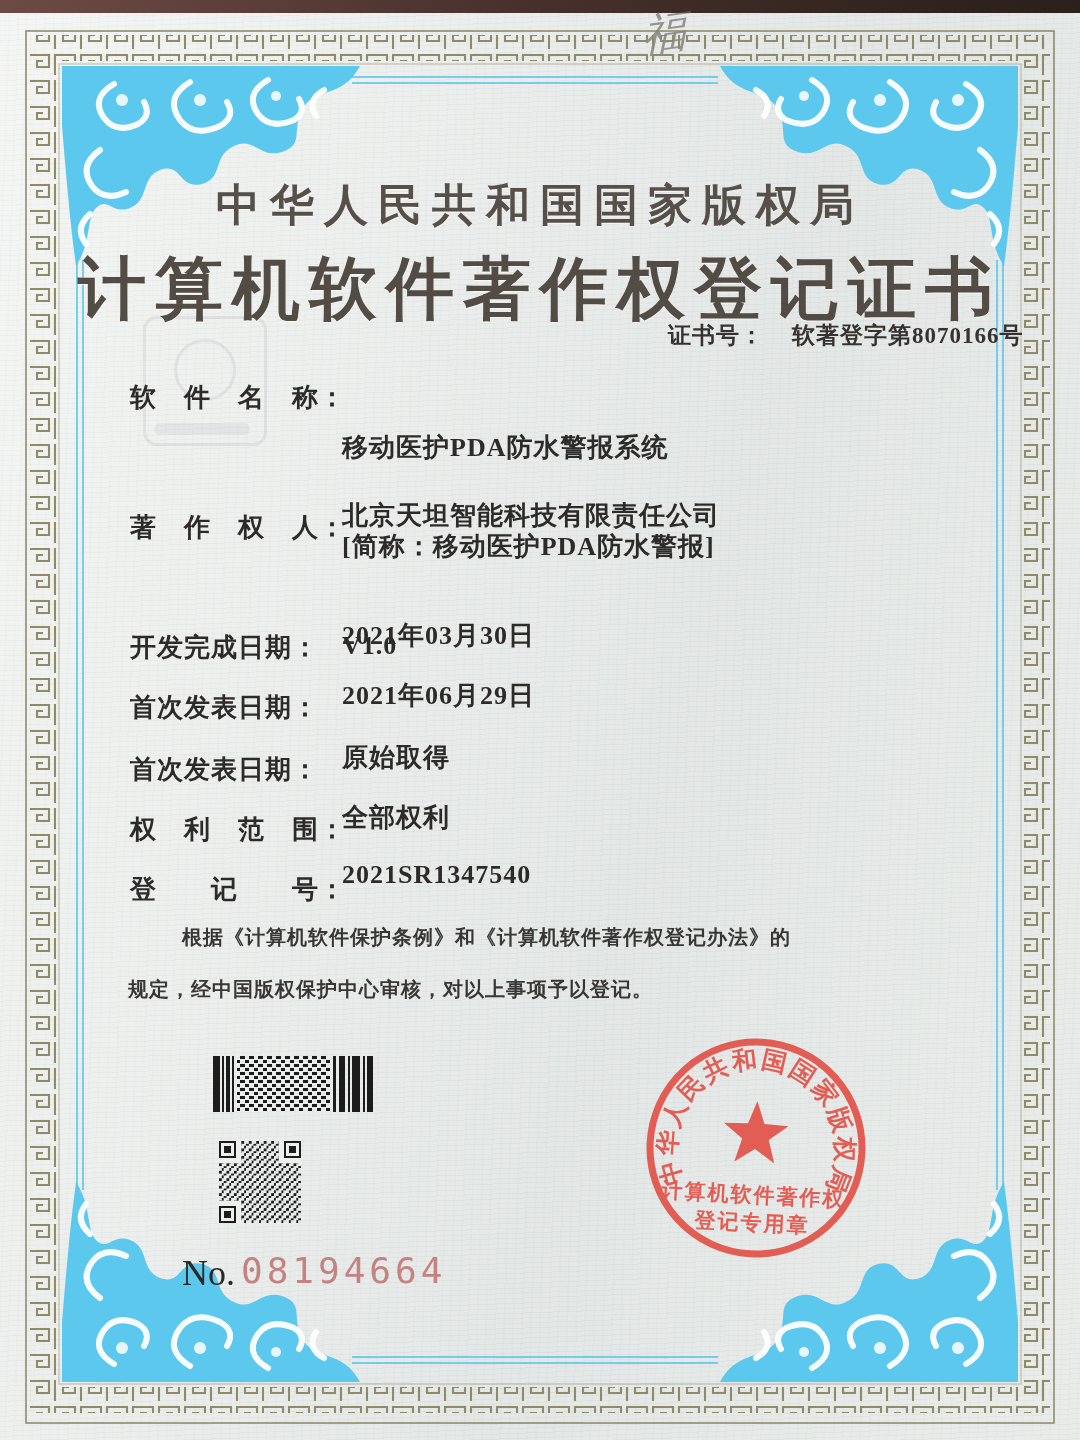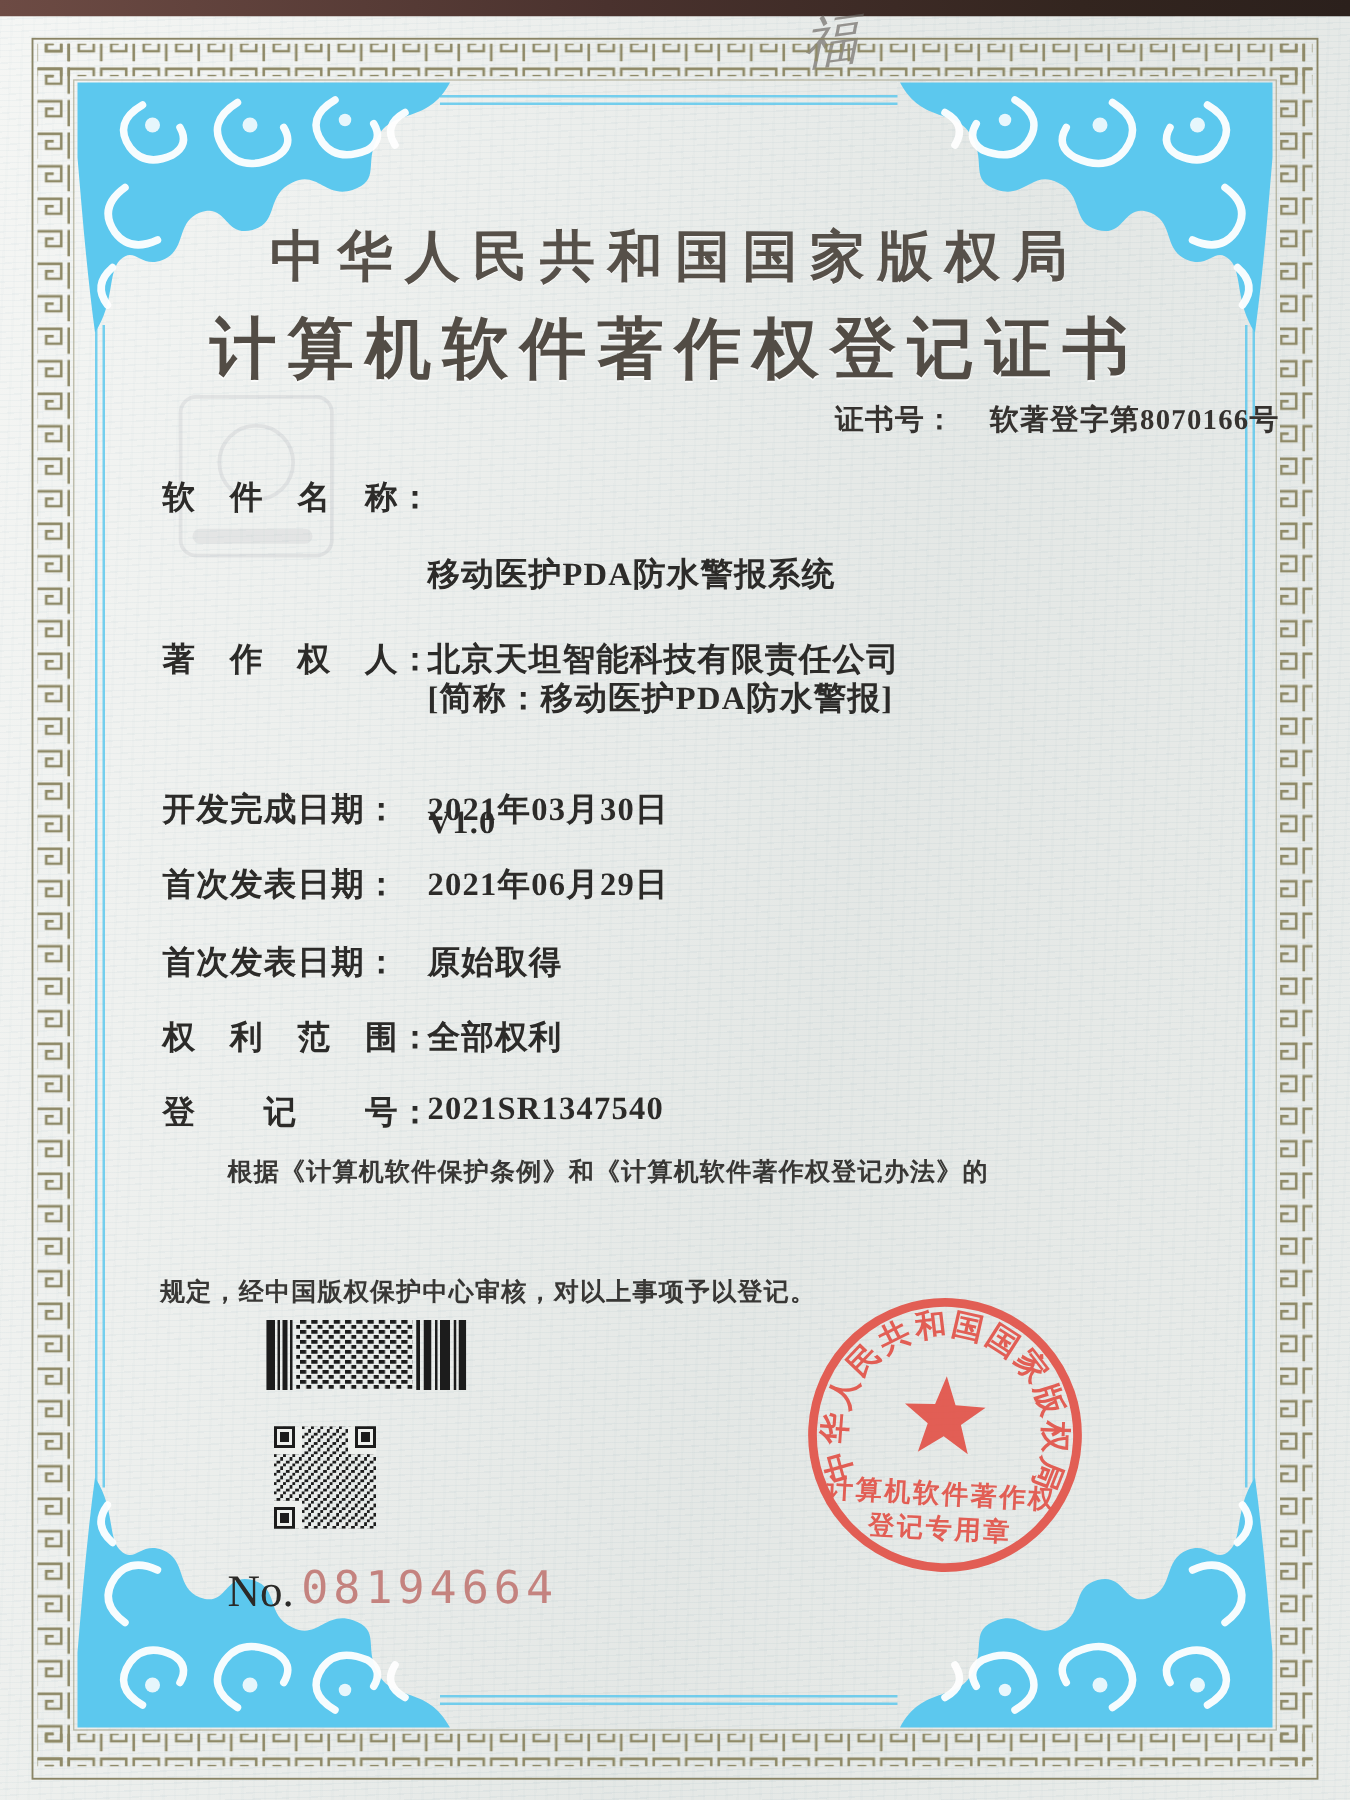--- a/index.html
+++ b/index.html
@@ -20,30 +20,30 @@
   
   .emboss{position:absolute;left:143px;top:316px;width:118px;height:124px;
     border:3px solid rgba(150,152,160,.16);border-radius:14px;}
   .emboss .circle{position:absolute;left:28px;top:20px;width:56px;height:56px;border-radius:50%;
     border:3px solid rgba(150,152,160,.16);}
   .emboss .dots{position:absolute;left:8px;bottom:8px;width:96px;height:12px;border-radius:6px;
     background:rgba(150,152,160,.12);}
   .authority{position:absolute;left:0;top:176px;width:1080px;text-align:center;
     font-size:44px;font-weight:700;letter-spacing:10px;color:#565049;text-shadow:0 1px 0 rgba(255,255,255,.7);}
   .cert-title{position:absolute;left:0;top:244px;width:1080px;text-align:center;
-    font-size:53px;font-weight:700;letter-spacing:9px;color:#524c45;text-shadow:0 1px 0 rgba(255,255,255,.7);}
+    font-size:68px;font-weight:700;letter-spacing:9px;color:#524c45;text-shadow:0 1px 0 rgba(255,255,255,.7);}
   .certno-row{position:absolute;left:668px;top:320px;display:flex;gap:28px;
     font-size:23px;font-weight:700;color:#35322f;letter-spacing:1px;}
   .row{position:absolute;left:130px;font-size:26px;font-weight:700;color:#2c2b29;letter-spacing:1px;}
   .row .label{position:absolute;left:0;top:12px;white-space:pre;width:215px;}
-  .row .value{position:absolute;left:212px;top:12px;white-space:pre;}
+  .row .value{position:absolute;left:212px;top:0;white-space:pre;}
   .row .vline{display:block;line-height:39px;}
   .statement{position:absolute;color:#383735;font-size:20px;font-weight:600;letter-spacing:1px;white-space:pre;}
   .st1{left:128px;top:924px;padding-left:54px;}
-  .st2{left:128px;top:1020px;}
+  .st2{left:128px;top:976px;}
   .barcode{position:absolute;left:213px;top:1056px;}
   .qrcode{position:absolute;left:219px;top:1141px;}
   .no-line{position:absolute;left:182px;top:1252px;font-size:36px;color:#2b2a28;}
   .no-serial{position:absolute;left:241px;top:1250px;font-size:36px;color:#c4837f;
     letter-spacing:4px;font-family:"DejaVu Sans Mono",monospace;}
   .seal{position:absolute;left:640px;top:1032px;transform:rotate(3deg);opacity:.93;}
   .issue-date{position:absolute;left:656px;top:1254px;font-size:31px;font-weight:700;
     letter-spacing:2px;color:#1e1d1b;}
 </style>
 </head>

